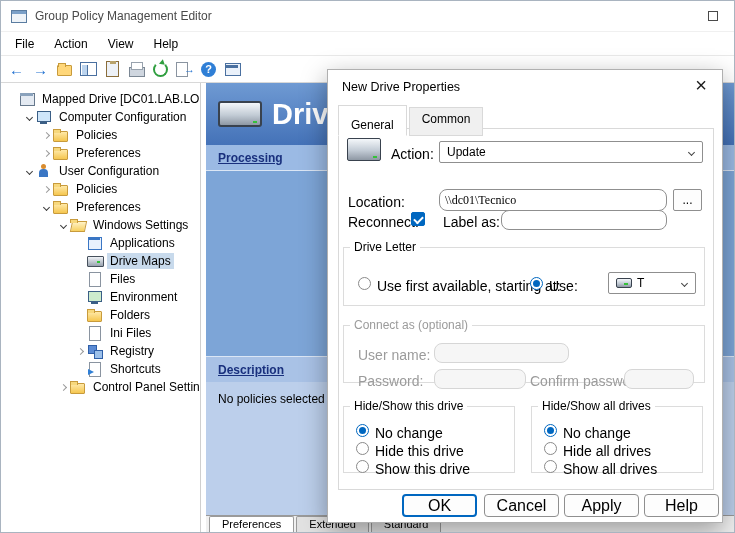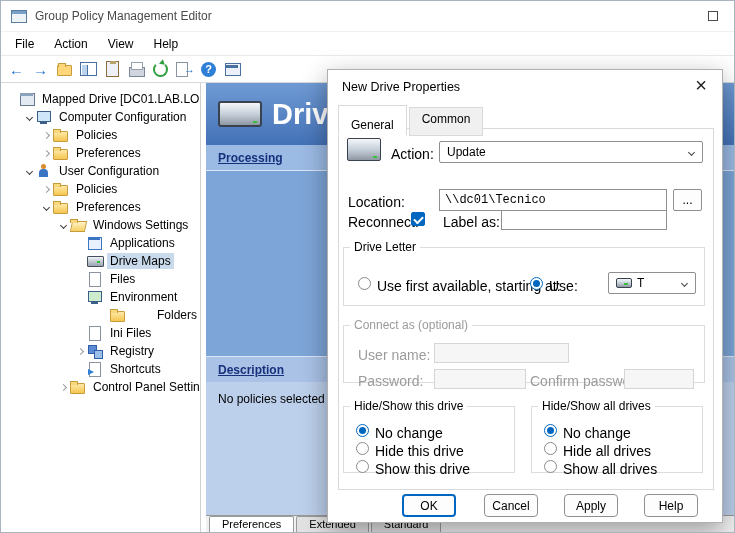--- a/index.html
+++ b/index.html
@@ -122,40 +122,40 @@
   .dlg-close { position:absolute; top:5px; right:10px; width:22px; height:22px; font-size:20px;
                line-height:21px; color:#1a1a1a; text-align:center; cursor:default; }
   .dtabs { position:absolute; left:10px; top:37px; display:flex; z-index:2; }
   .dtab { font-size:12px; padding:4px 12px 3px; background:#f0f0f0; border:1px solid #d9d9d9; margin-right:2px; }
   .dtab.active { background:#fff; border-bottom:1px solid #fff; padding-top:12px; margin-top:-2px; }
   .dpage { position:absolute; left:10px; top:58px; width:376px; height:362px;
            border:1px solid #d9d9d9; background:#fff; }
 
   .fl { position:absolute; font-size:14px; white-space:nowrap; }
   .gray { color:#9b9b9b; }
-  .tfield { position:absolute; height:22px; border:1px solid #8f8f8f; border-radius:0;
-            font-size:12px; padding:0 5px; font-family:Liberation Mono, monospace; background:#fff; }
+  .tfield { position:absolute; height:22px; border:1px solid #8f8f8f; border-radius:8px;
+            font-size:12px; padding:0 5px; font-family:Liberation Serif, serif; background:#fff; }
   .tfield.small { height:20px; }
   .tfield:disabled { background:#f6f6f6; border-color:#d6d6d6; }
   .combo { position:absolute; height:22px; border:1px solid #8f8f8f; border-radius:2px; background:#fff;
            display:flex; align-items:center; padding:0 20px 0 7px; font-size:12px; }
   .dd { position:absolute; right:8px; top:8px; width:5px; height:5px;
         border-right:1.5px solid #444; border-bottom:1.5px solid #444; transform:rotate(45deg); }
   .browse-btn { position:absolute; width:29px; height:22px; border:1px solid #8f8f8f; border-radius:2px;
                 background:#fdfdfd; font-size:12px; font-family:inherit; }
   .checkbox { position:absolute; width:14px; height:14px; border:1px solid #8f8f8f; border-radius:2px; background:#fff; }
   .checkbox.on { background:#0067c0; border-color:#0067c0; }
   .checkbox.on::after { content:""; position:absolute; left:2px; top:3px; width:7px; height:4px;
                         border-left:2px solid #fff; border-bottom:2px solid #fff; transform:rotate(-45deg); }
   .group { position:absolute; border:1px solid #dcdcdc; margin:0; }
   .group legend { font-size:12px; padding:0 4px; margin-left:6px; }
   .radio { position:absolute; width:13px; height:13px; border:1px solid #8a8a8a; border-radius:50%; background:#fff; }
   .radio.on { border-color:#0067c0; }
   .radio.on::after { content:""; position:absolute; inset:2px; background:#0067c0; border-radius:50%; }
-  .btn { position:absolute; width:54px; height:23px; font-size:12px; font-family:inherit;
+  .btn { position:absolute; width:75px; height:23px; font-size:16px; font-family:inherit;
          background:#fdfdfd; border:1px solid #8f8f8f; border-radius:4px; }
   .btn.primary { border:2px solid #0067c0; }
 </style>
 </head>
 <body>
 
 <div class="app">
 
   <div class="titlebar">
     <span class="app-icon"></span>
@@ -255,21 +255,21 @@
         <div class="trow" style="padding-left: 72px;">
           <span class="chev-slot"></span>
           <span class="ti ti-page"></span>
           <span class="tlabel">Files</span>
         </div>
         <div class="trow" style="padding-left: 72px;">
           <span class="chev-slot"></span>
           <span class="ti ti-env"></span>
           <span class="tlabel">Environment</span>
         </div>
-        <div class="trow" style="padding-left: 72px; justify-content: space-between;">
+        <div class="trow" style="padding-left: 72px;">
           <span class="chev-slot"></span>
           <span class="ti ti-folder2"></span>
           <span class="tlabel">Folders</span>
         </div>
         <div class="trow" style="padding-left: 72px;">
           <span class="chev-slot"></span>
           <span class="ti ti-page"></span>
           <span class="tlabel">Ini Files</span>
         </div>
         <div class="trow" style="padding-left: 72px;">

